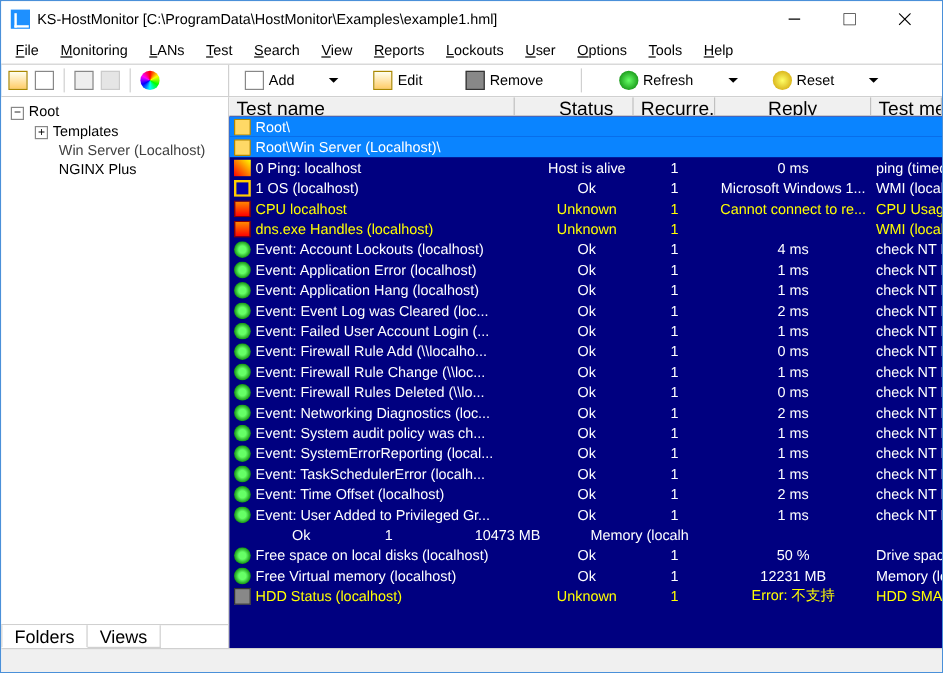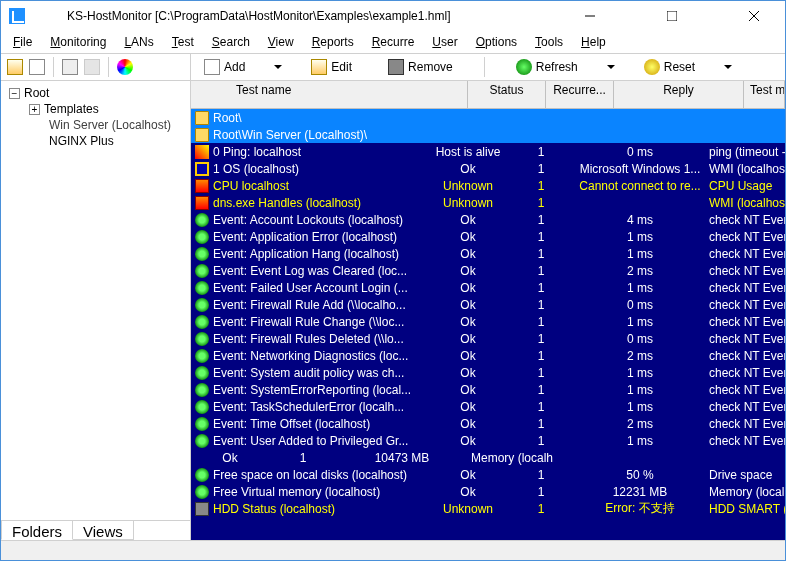--- a/index.html
+++ b/index.html
@@ -1,17 +1,17 @@
 <!DOCTYPE html>
 <html><head>
 <meta charset="utf-8">
 <style>
 * { box-sizing: border-box; margin: 0; padding: 0; }
 body { font-family: "Segoe UI", Tahoma, sans-serif; font-size: 12px; background: #fff; width: 786px; height: 561px; overflow: hidden; border: 1px solid #4a90d9; }
-.titlebar { background: #fff; height: 30px; display: flex; align-items: center; padding: 0 8px; color: #000; gap: 36px; }
+.titlebar { background: #fff; height: 30px; display: flex; align-items: center; padding: 0 8px; color: #000; }
 .titlebar .icon { width: 16px; height: 16px; background: #1e90ff; margin-right: 6px; position: relative; }
 .titlebar .icon::after { content: ""; position: absolute; left: 3px; top: 3px; width: 10px; height: 10px; border-left: 2px solid #fff; border-bottom: 2px solid #fff; }
 .titlebar .title { flex: 1; }
 .titlebar .wbtn { width: 46px; height: 30px; display: flex; align-items: center; justify-content: center; color: #000; }
 .titlebar .wbtn.close { color: #000; }
 .titlebar .wbtn svg { width: 10px; height: 10px; }
 .menubar { height: 22px; display: flex; align-items: center; padding: 0 4px; gap: 2px; background: #fff; }
 .menubar .item { padding: 2px 8px; }
 .menubar .item:first-letter { text-decoration: underline; }
 .toolbar-row { height: 28px; display: flex; align-items: center; border-top: 1px solid #d0d0d0; border-bottom: 1px solid #d0d0d0; }
@@ -27,29 +27,29 @@
 .tree .node { padding: 1px 0 1px 0; white-space: nowrap; }
 .tree .lvl0 { padding-left: 4px; }
 .tree .lvl1 { padding-left: 24px; }
 .tree .lvl2 { padding-left: 44px; }
 .tree .exp { display: inline-block; width: 11px; height: 11px; border: 1px solid #888; text-align: center; line-height: 9px; margin-right: 4px; font-size: 10px; }
 .tree .red { color: #404040; }
 .tabs { display: flex; border-top: 1px solid #d0d0d0; height: 20px; }
 .tabs .tab { padding: 2px 10px; border: 1px solid #d0d0d0; border-top: none; margin-right: -1px; background: #fff; font-size: 15px; }
 .tabs .tab.active { background: #fff; border-bottom: 1px solid #fff; position: relative; z-index: 1; }
 .main { flex: 1; display: flex; flex-direction: column; overflow: hidden; }
-.header-row { display: flex; background: #f0f0f0; border-bottom: 1px solid #c0c0c0; height: 28px; font-size: 12px; padding-left: 39px; }
+.header-row { display: flex; background: #f0f0f0; border-bottom: 1px solid #c0c0c0; height: 16px; font-size: 16px; }
 .header-row .col { border-right: 1px solid #c0c0c0; padding: 2px 6px; overflow: hidden; white-space: nowrap; }
 .grid { flex: 1; background: #000080; overflow-y: scroll; overflow-x: hidden; color: #fff; }
 .grid-row { display: flex; height: 17px; align-items: center; font-size: 12px; }
 .grid-row .col { padding: 0 4px; overflow: hidden; white-space: nowrap; text-overflow: clip; }
 .grid-row.sel { background: #0a84ff; }
 .grid-row.yellow { color: #ffff00; }
 .c-name { width: 238px; display: flex; align-items: center; gap: 4px; }
-.c-status { width: 78px; text-align: center; }
+.c-status { width: 78px; text-align: center; margin-left: 21px; }
 .c-recur { width: 68px; text-align: center; }
 .c-reply { width: 130px; text-align: center; }
 .c-method { width: 100px; flex: 1; }
 .row-icon { width: 14px; height: 14px; flex-shrink: 0; }
 .ico-folder { background: #ffd966; border: 1px solid #b08600; border-radius: 1px; }
 .ico-green { background: radial-gradient(circle, #6f6 30%, #070 80%); border-radius: 50%; }
 .ico-ping { background: linear-gradient(45deg, #f00, #ff0); }
 .ico-os { background: #00a; border: 2px solid #fc0; }
 .ico-cpu { background: linear-gradient(#f80, #f00); border: 1px solid #800; }
 .ico-wmi { background: linear-gradient(#f80, #f00); border: 1px solid #800; }
@@ -82,21 +82,21 @@
 </div>
 
 <div class="menubar" id="menubar">
     <div class="item">File</div>
     <div class="item">Monitoring</div>
     <div class="item">LANs</div>
     <div class="item">Test</div>
     <div class="item">Search</div>
     <div class="item">View</div>
     <div class="item">Reports</div>
-    <div class="item">Recurre</div>
+    <div class="item">Lockouts</div>
     <div class="item">User</div>
     <div class="item">Options</div>
     <div class="item">Tools</div>
     <div class="item">Help</div>
   </div>
 
 <div class="toolbar-row">
   <div class="left-tools">
     <span class="tool-icon" style="background:linear-gradient(#ffe,#fc6);border:1px solid #a80"></span>
     <span class="tool-icon" style="background:#fff;border:1px solid #888"></span>

